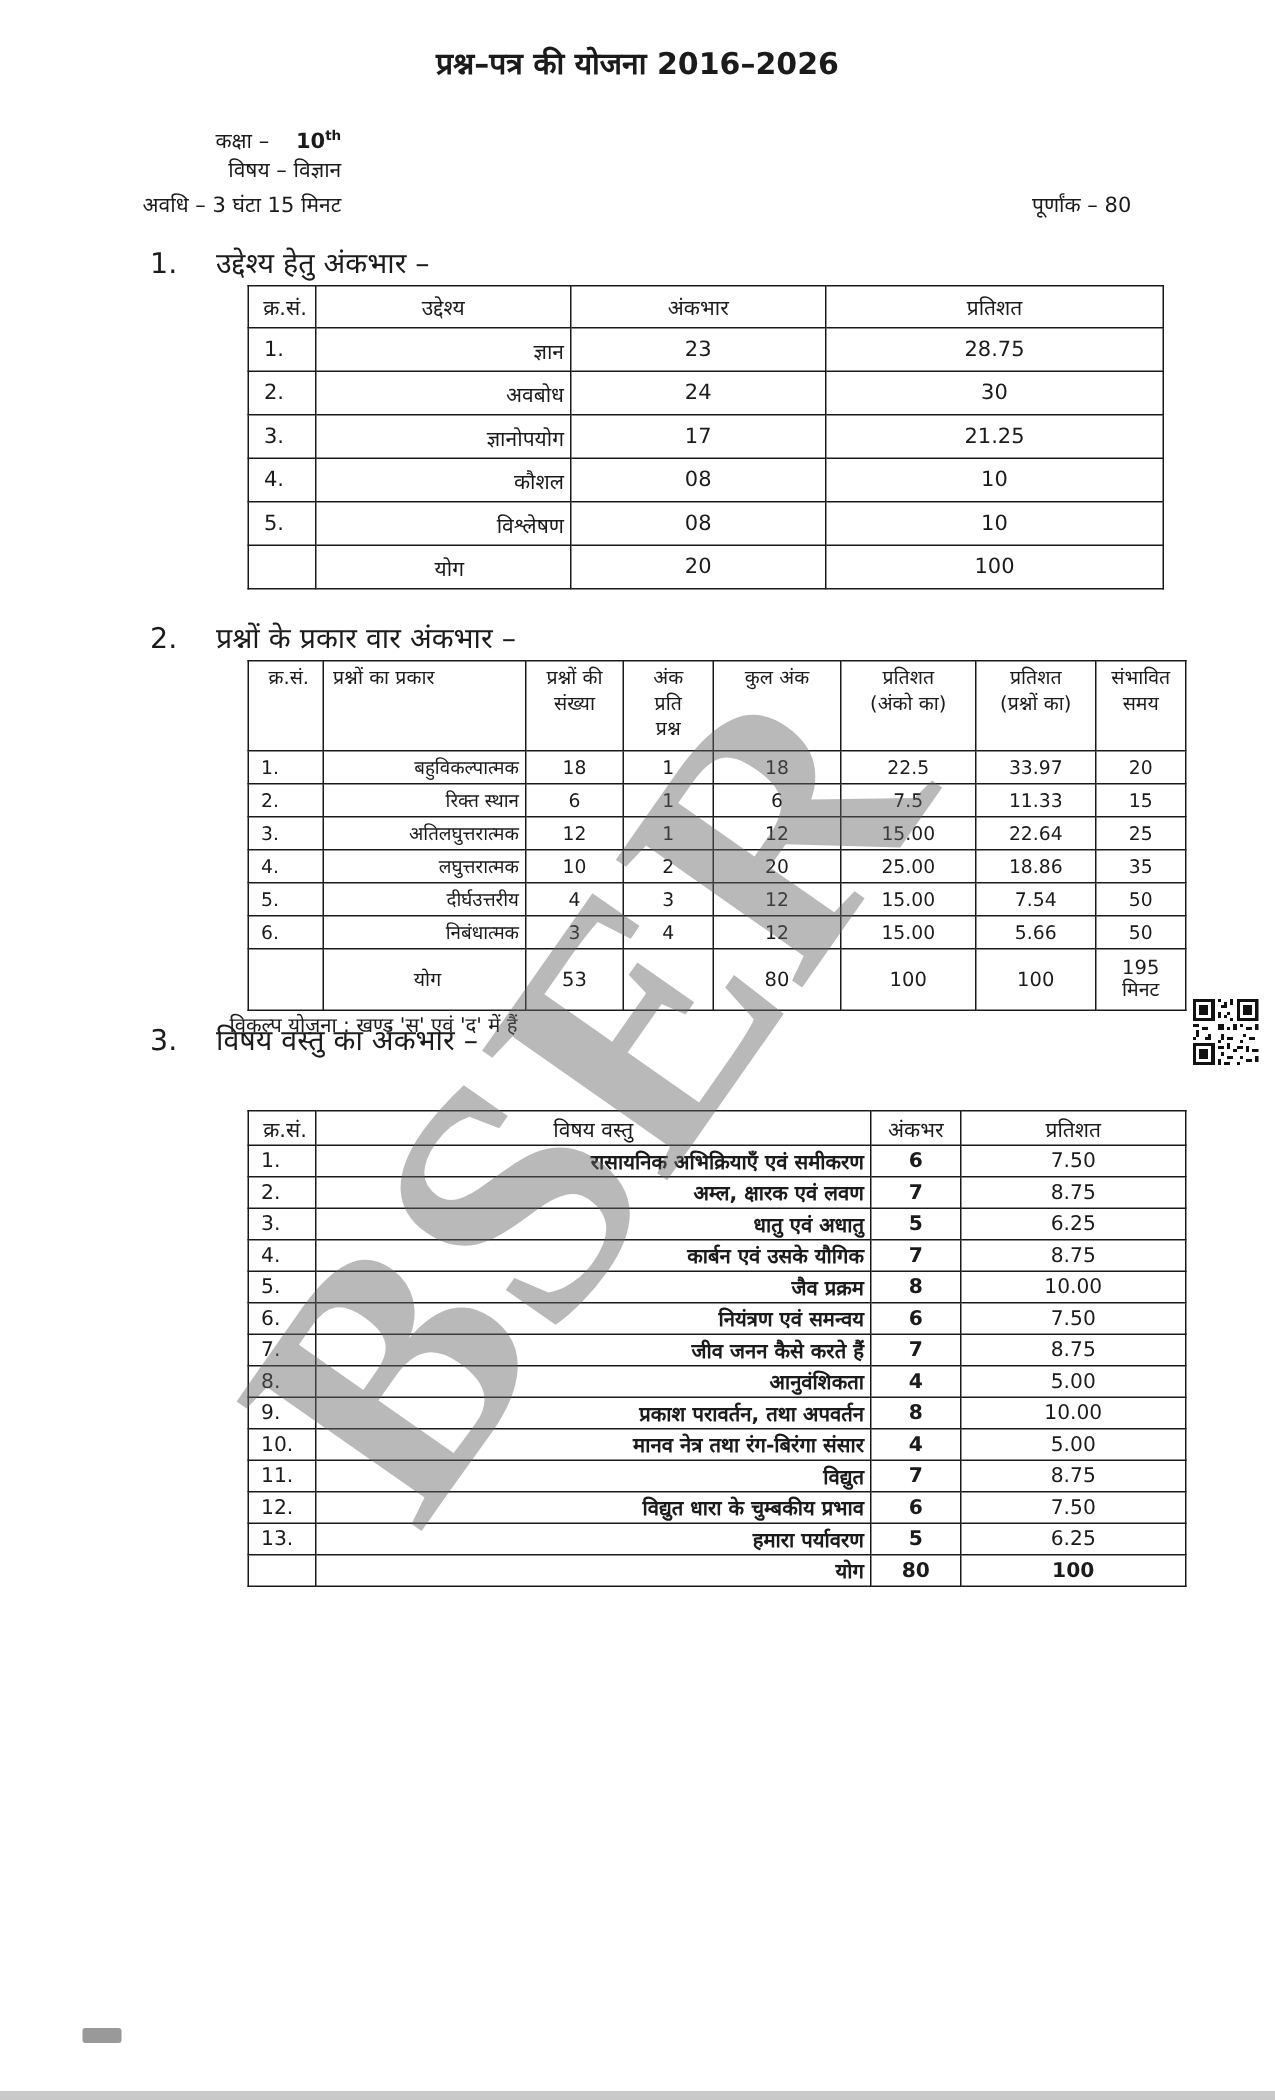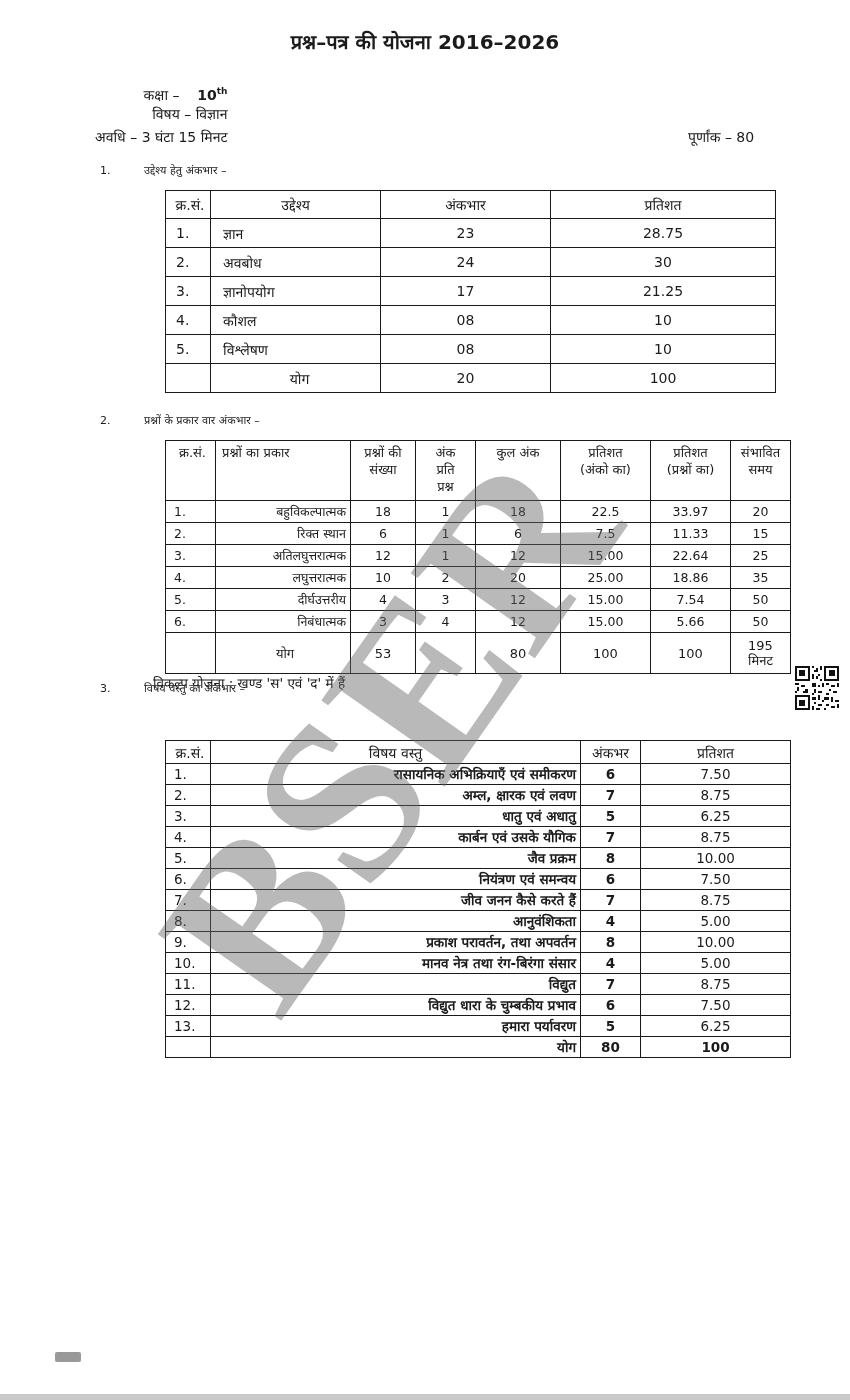--- a/index.html
+++ b/index.html
@@ -15,37 +15,37 @@
     position: absolute; top: 28px; left: 0; width: 850px;
     text-align: center; font-size: 20px; font-weight: bold;
     margin: 0;
   }
   .meta { position: absolute; left: 95px; top: 80px; font-size: 14px; text-align: right; }
   .meta-line { height: 23px; line-height: 23px; }
   .meta-line .val-bold { font-weight: bold; }
   .meta-line sup { font-size: 9px; font-weight: bold; }
   .meta-right { position: absolute; left: 688px; top: 126px; font-size: 14px; height: 23px; line-height: 23px; }
 
-  .section { position: absolute; left: 100px; font-size: 11px; }
+  .section { position: absolute; left: 100px; font-size: 19px; }
   .section .sec-num { display: inline-block; width: 44px; }
   #section-1 { top: 162px; }
   #section-2 { top: 412px; }
   #section-3 { top: 680px; }
 
   table { border-collapse: collapse; table-layout: fixed; position: absolute; background: transparent; }
   td, th { border: 1px solid #1a1a1a; padding: 0 4px; white-space: pre-line; overflow: hidden; }
   th { font-weight: normal; text-align: center; }
   th:first-child { text-align: center; padding-left: 8px; }
 
   
   #table1 { left: 165px; top: 190px; width: 610px; }
   #table1 th { font-size: 14px; height: 27px; }
   #table1 td { font-size: 14px; height: 28px; text-align: center; }
   #table1 td:first-child { text-align: left; padding-left: 10px; }
-  #table1 td:nth-child(2) { text-align: left; padding-left: 12px; }
+  #table1 td:nth-child(2) { text-align: right; padding-left: 12px; }
   #table1 tbody tr:last-child td:nth-child(2) { text-align: center; }
 
   
   #table2 { left: 165px; top: 440px; width: 625px; }
   #table2 th { font-size: 13px; vertical-align: top; padding-top: 3px; line-height: 17px; height: 56px; }
   #table2 th:nth-child(2) { text-align: left; padding-left: 6px; }
   #table2 td { font-size: 12.5px; height: 21px; text-align: center; line-height: 15px; }
   #table2 td:first-child { text-align: left; padding-left: 8px; }
   #table2 td:nth-child(2) { text-align: right; padding-left: 8px; }
   #table2 tbody tr:last-child td { height: 40px; font-size: 13px; }

